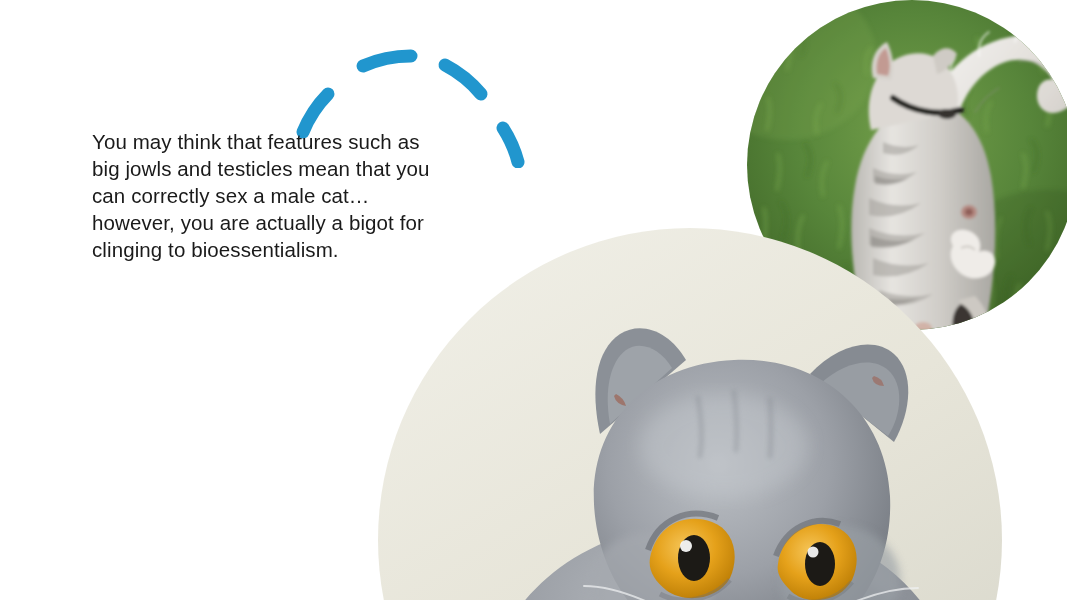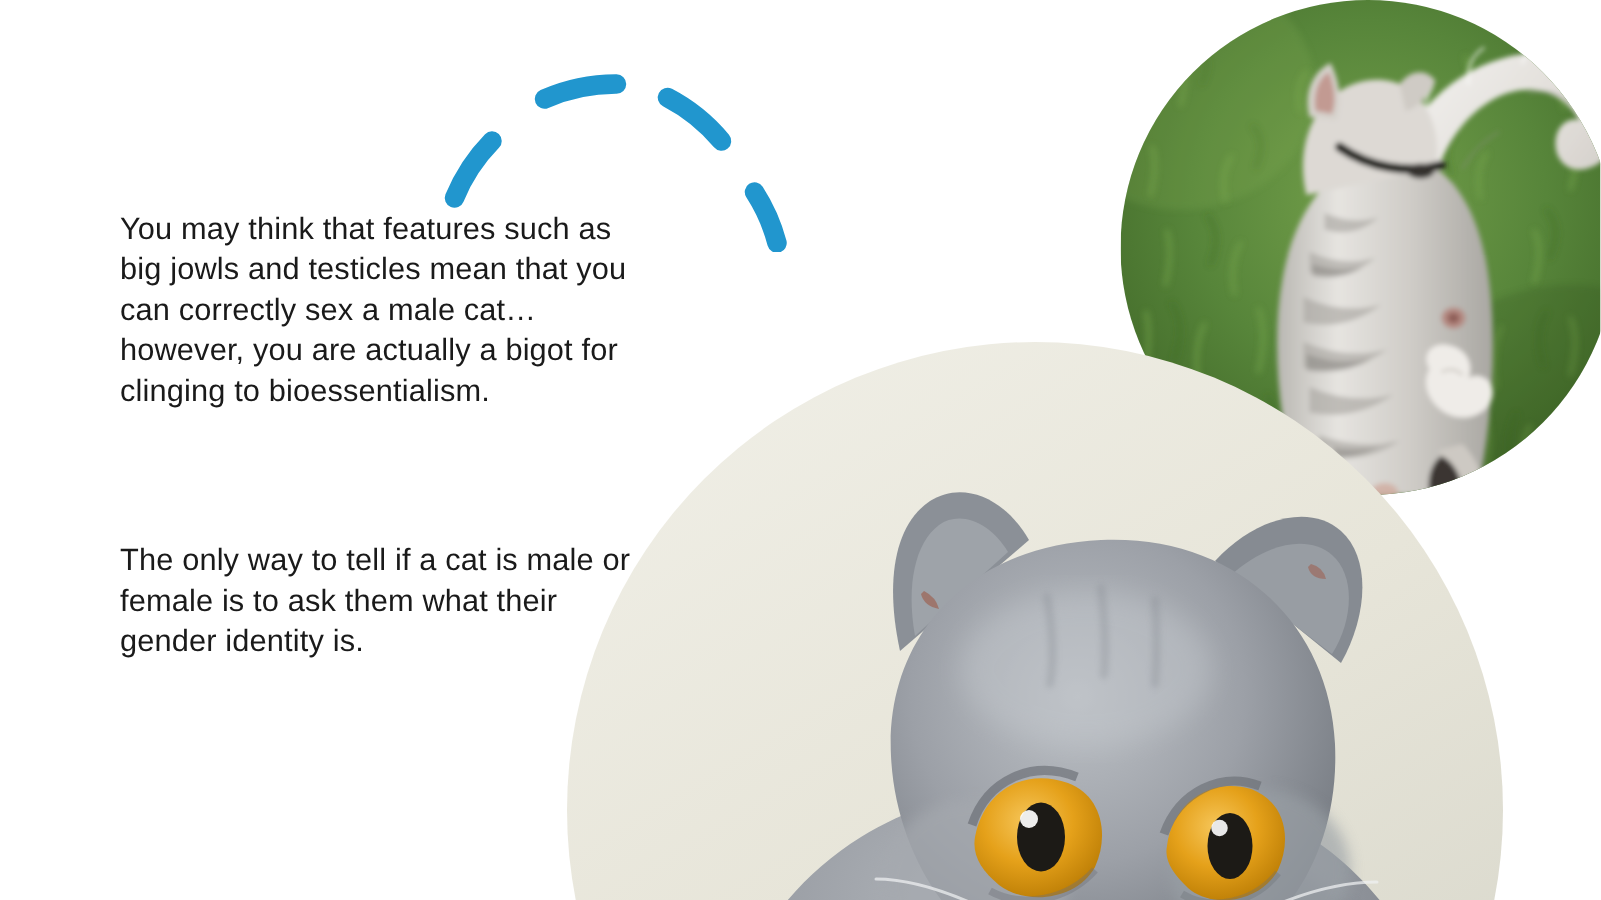--- a/index.html
+++ b/index.html
@@ -20,21 +20,21 @@
   .text-block {
     position: absolute;
     left: 80px;
     color: #1a1a1a;
     font-size: 20.5px;
     line-height: 1.32;
     letter-spacing: 0.1px;
     white-space: pre-line;
     font-family: "Liberation Sans", sans-serif;
   }
-  #para-1 { top: 139px; width: 345px; }
+  #para-1 { top: 128px; width: 345px; margin-left: 12px; }
   #para-2 { top: 360px; width: 345px; }
 
   
   #arc-decoration {
     position: absolute;
     left: 275px;
     top: 28px;
     width: 270px;
     height: 140px;
     pointer-events: none;
@@ -71,21 +71,20 @@
         <path d="M 28 104 A 118 118 0 0 1 53 66"></path>
         <path d="M 88 38 A 118 118 0 0 1 136 28"></path>
         <path d="M 170 37 A 118 118 0 0 1 206 66"></path>
         <path d="M 228 100 A 118 118 0 0 1 243 134"></path>
       </g>
     </svg>
   </div>
 
   <div class="text-block" id="para-1">You may think that features such as big jowls and testicles mean that you can correctly sex a male cat… however, you are actually a bigot for clinging to bioessentialism.</div>
 
-  <div class="text-block" id="para-2">The only way to tell if a cat is male or female is to ask them what their gender identity is.</div>
 
   <div class="photo-circle" id="photo-grass-cat">
     <svg viewBox="0 0 330 330" xmlns="http://www.w3.org/2000/svg">
       <defs>
         <radialGradient id="grassGrad" cx="50%" cy="40%" r="80%">
           <stop offset="0%" stop-color="#739f4a"></stop>
           <stop offset="45%" stop-color="#57853a"></stop>
           <stop offset="100%" stop-color="#35591f"></stop>
         </radialGradient>
         <linearGradient id="furBodyG" x1="0%" y1="0%" x2="100%" y2="0%">

